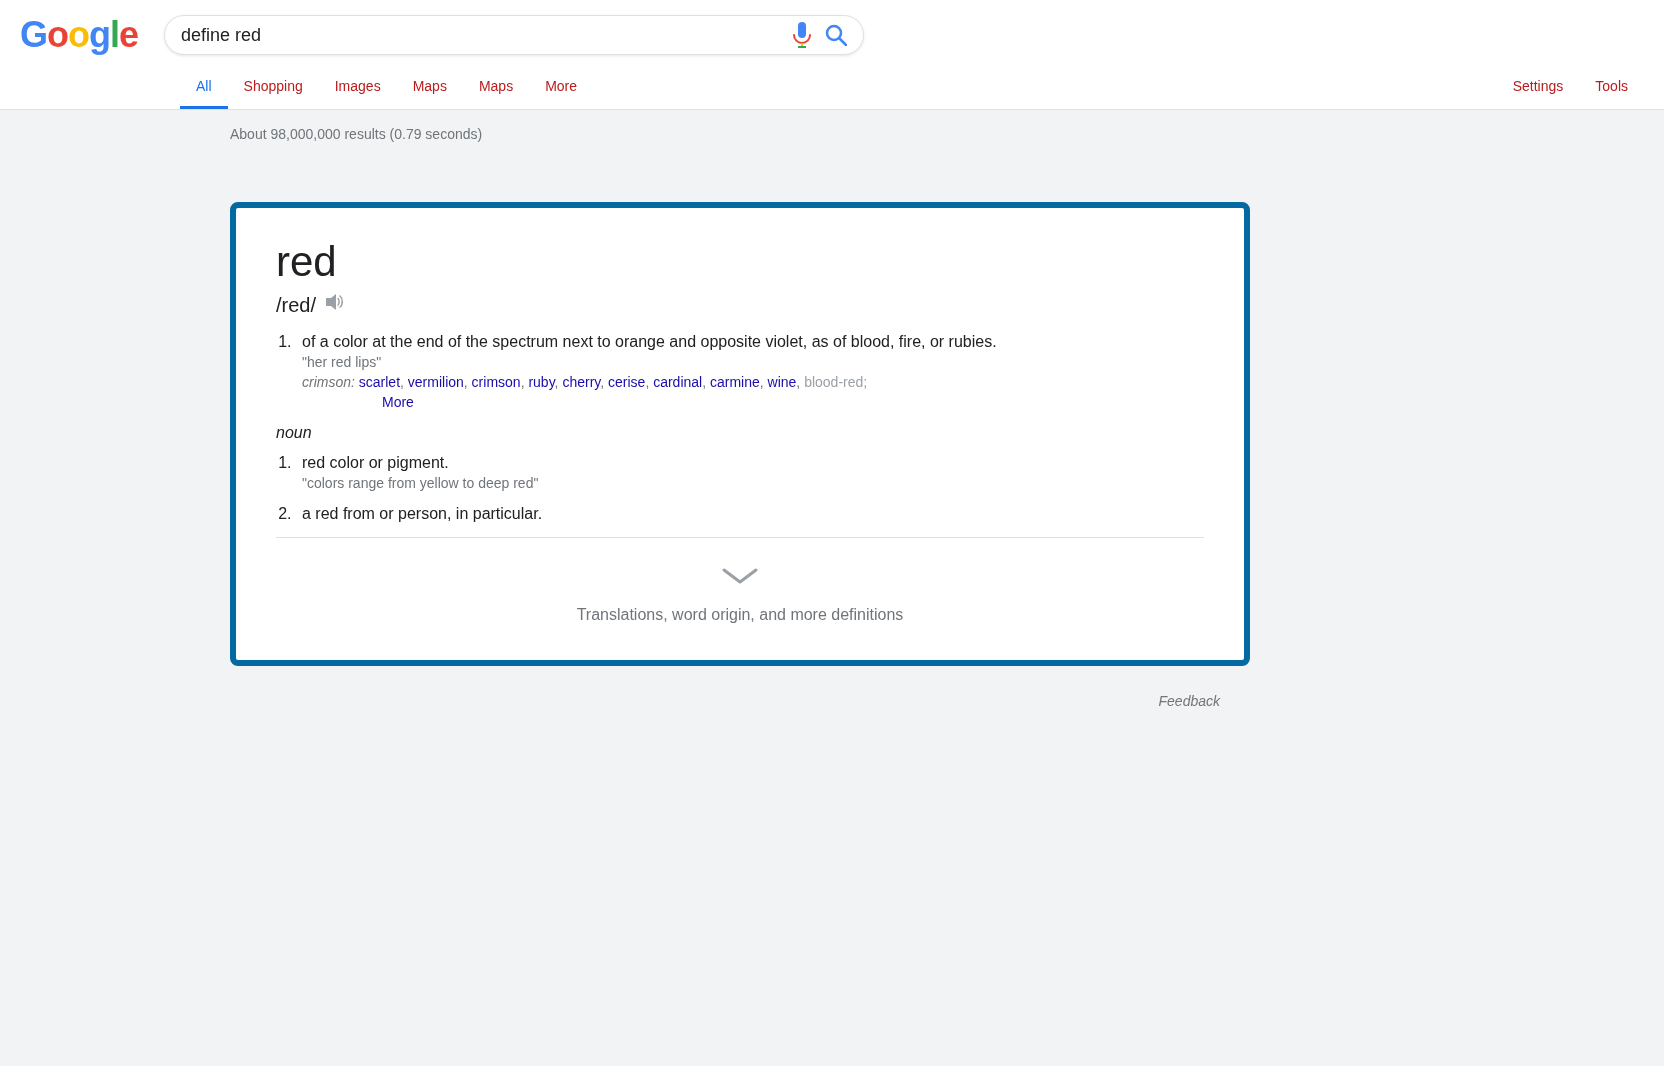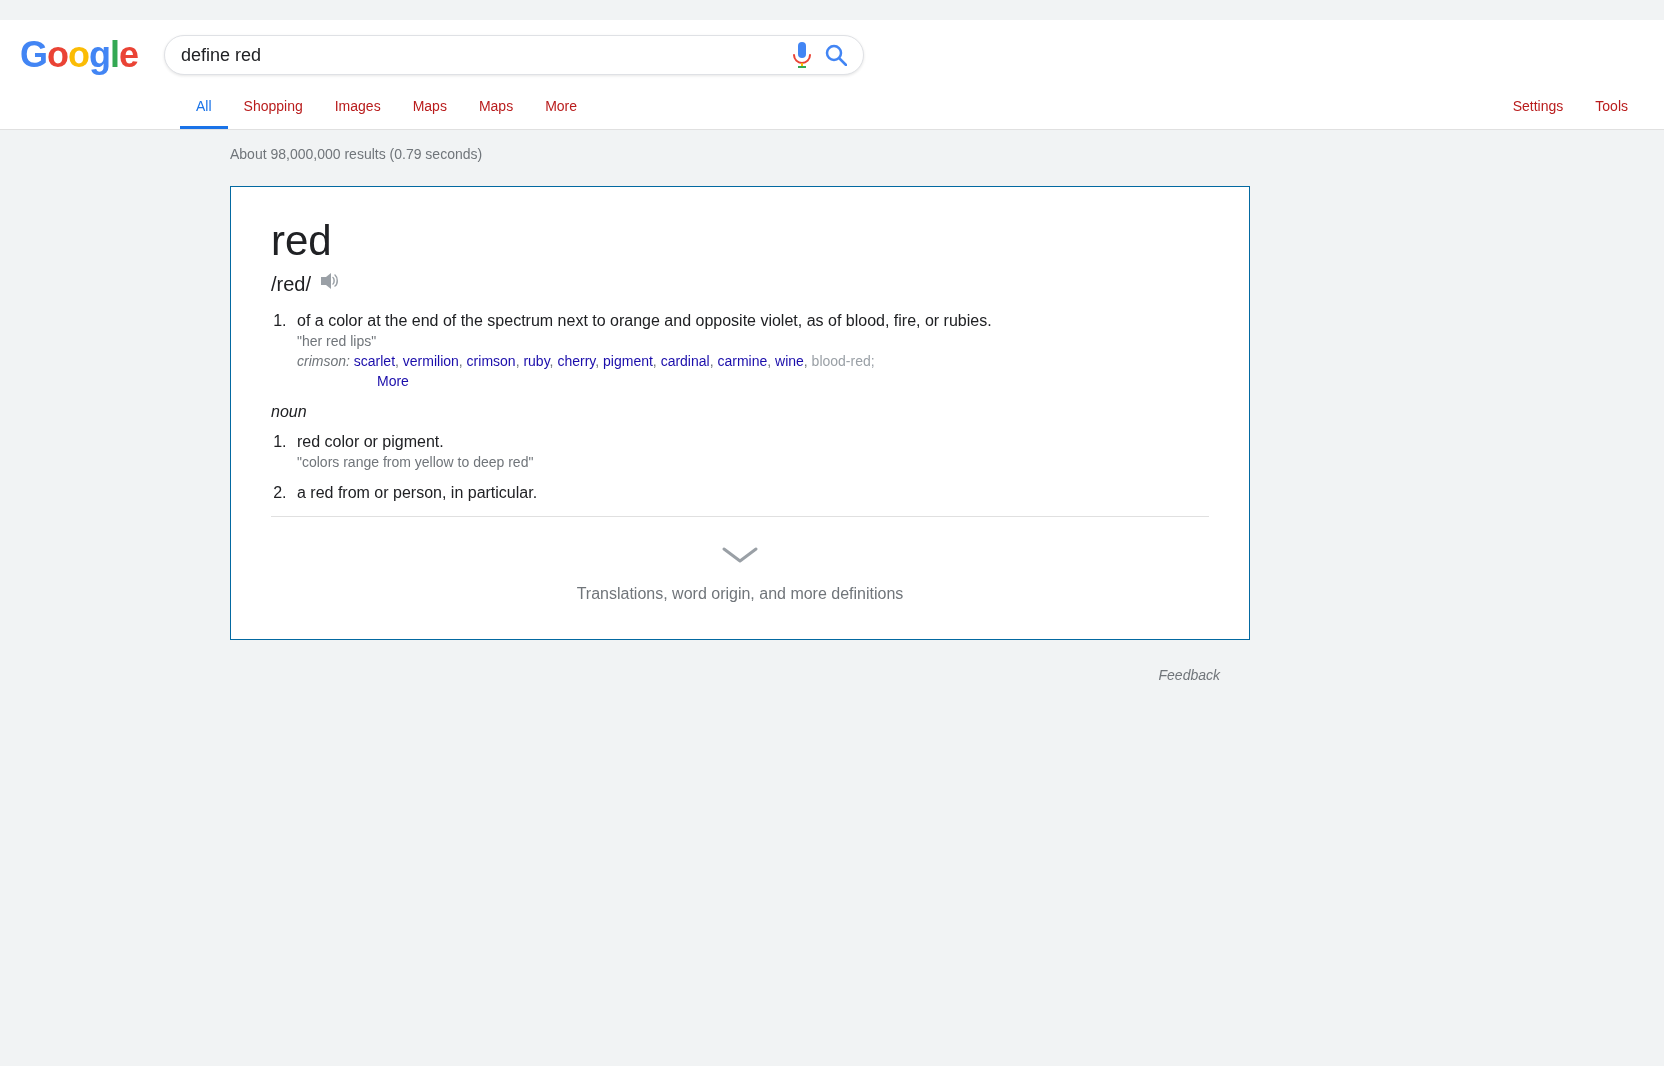--- a/index.html
+++ b/index.html
@@ -8,21 +8,20 @@
       background: #f1f3f4;
       min-height: 1066px;
       color: #202124;
     }
     .header {
       background: #fff;
       padding: 14px 20px 0 20px;
       display: flex;
       flex-direction: column;
       border-bottom: 1px solid #e0e0e0;
-      margin-top: 20px;
     }
     .header-top {
       display: flex;
       align-items: center;
       gap: 16px;
       padding-bottom: 10px;
     }
     .logo {
       font-size: 36px;
       font-weight: bold;
@@ -100,24 +99,25 @@
     .results-info {
       padding: 16px 20px 8px 230px;
       font-size: 14px;
       color: #70757a;
     }
     .main-content {
       padding: 16px 20px 16px 230px;
     }
     .definition-card {
       background: #fff;
-      border: 1px solid #0369a1;
-      border-radius: 0;
+      border: 6px solid #0369a1;
+      border-radius: 8px;
       padding: 30px 40px;
       max-width: 1020px;
+      margin-top: 36px;
     }
     .word-title {
       font-size: 42px;
       font-weight: 400;
       color: #202124;
       margin-bottom: 6px;
     }
     .pronunciation {
       display: flex;
       align-items: flex-end;
@@ -280,21 +280,21 @@
       <li>
         <span>of a color at the end of the spectrum next to orange and opposite violet, as of blood, fire, or rubies.</span>
         <span class="example-quote">"her red lips"</span>
         <div class="synonyms-line">
           <em>crimson:</em>
           <a class="synonym-link"> scarlet</a>,
           <a class="synonym-link"> vermilion</a>,
           <a class="synonym-link"> crimson</a>,
           <a class="synonym-link"> ruby</a>,
           <a class="synonym-link"> cherry</a>,
-          <a class="synonym-link"> pigment</a>,
+          <a class="synonym-link"> cerise</a>,
           <a class="synonym-link"> cardinal</a>,
           <a class="synonym-link"> carmine</a>,
           <a class="synonym-link"> wine</a>,
           <span class="gray-text"> blood-red;</span>
         </div>
         <a class="more-synonyms">More</a>
       </li>
     </ol>
 
     <div class="part-of-speech">noun</div>

